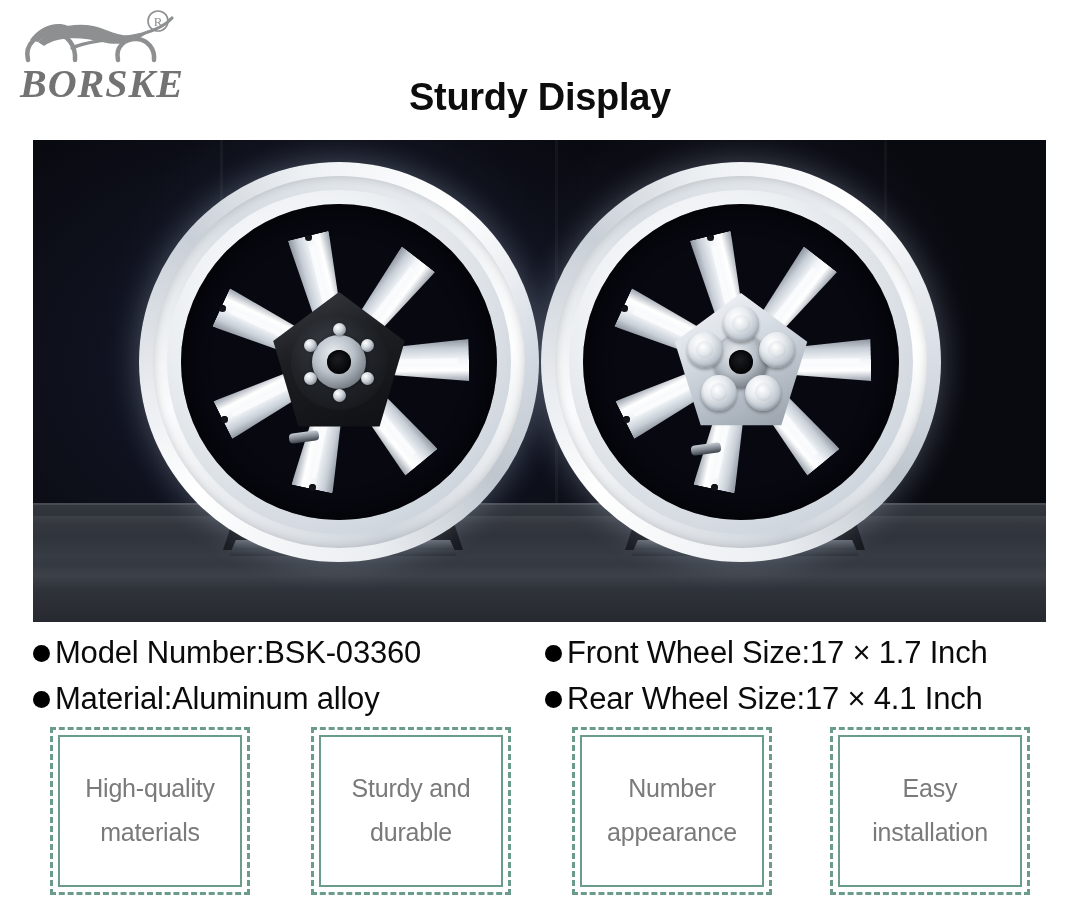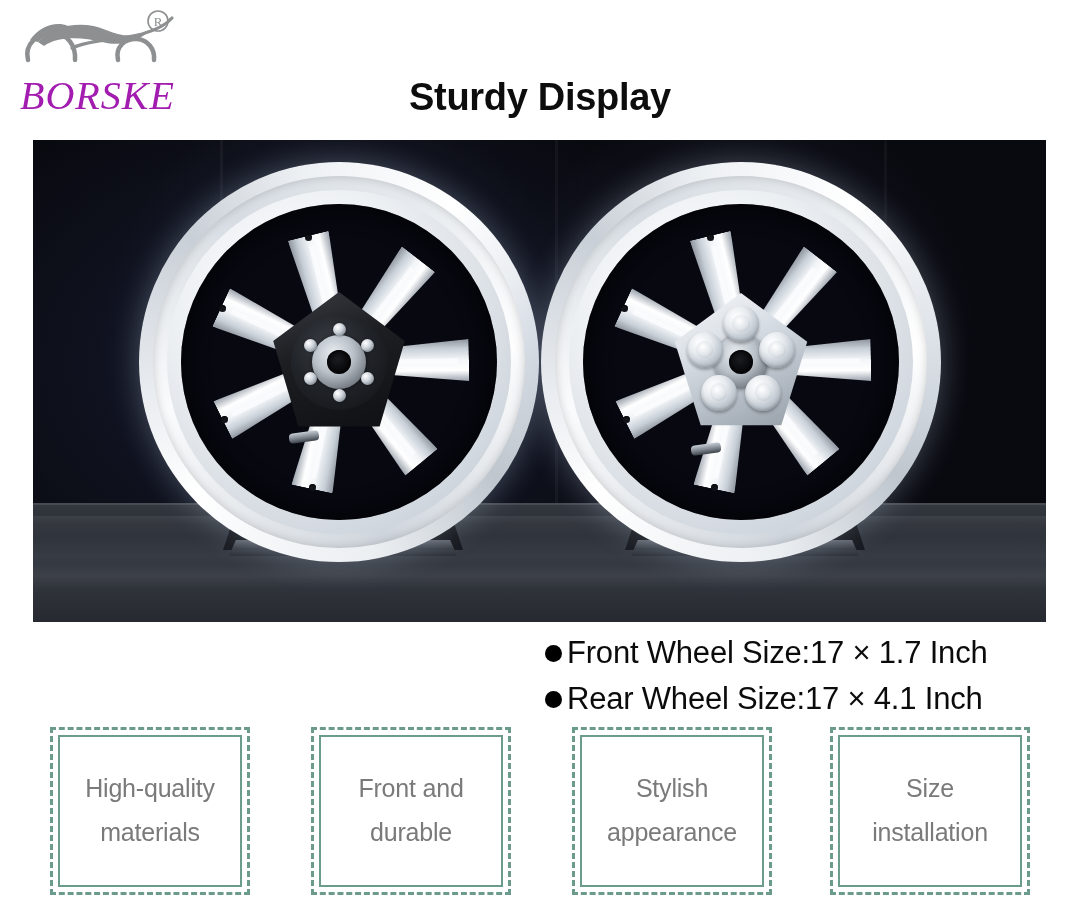--- a/index.html
+++ b/index.html
@@ -31,27 +31,27 @@
   }
   .logo-mark {
     position: absolute;
     left: 0; top: 0;
     width: 170px;
     height: 66px;
   }
   .logo-word {
     position: absolute;
     left: 6px;
-    top: 68px;
+    top: 56px;
     font-family: "Liberation Serif", serif;
-    font-weight: normal;
+    font-weight: bold;
     font-style: italic;
     font-size: 40px;
     letter-spacing: 1px;
-    color: #a21caf;
+    color: #737373;
     line-height: 1;
     white-space: nowrap;
   }
   .page-title {
     position: absolute;
     left: 0;
     top: 76px;
     width: 1080px;
     text-align: center;
     font-size: 38px;
@@ -491,20 +491,30 @@
           <div class="cush-boss" style="left: 92.1401px; top: 44.2574px;"></div>
           <div class="cush-boss" style="left: 78.3358px; top: 86.7426px;"></div>
           <div class="cush-boss" style="left: 33.6642px; top: 86.7426px;"></div>
           <div class="cush-boss" style="left: 19.8599px; top: 44.2574px;"></div>
         </div>
     </div>
   </div>
 </div>
 
 <div class="specs">
+  <div class="spec-col left">
+    <div class="spec-line">
+      <span class="spec-bullet"></span>
+      <span>Model Number:BSK-03360</span>
+    </div>
+    <div class="spec-line">
+      <span class="spec-bullet"></span>
+      <span>Material:Aluminum alloy</span>
+    </div>
+  </div>
   <div class="spec-col right">
     <div class="spec-line">
       <span class="spec-bullet"></span>
       <span>Front Wheel Size:17 × 1.7 Inch</span>
     </div>
     <div class="spec-line">
       <span class="spec-bullet"></span>
       <span>Rear Wheel Size:17 × 4.1 Inch</span>
     </div>
   </div>
@@ -515,34 +525,34 @@
     <div class="feature-inner">
       <div class="feature-text">
         <span>High-quality</span><br>
         <span>materials</span>
       </div>
     </div>
   </div>
   <div class="feature">
     <div class="feature-inner">
       <div class="feature-text">
-        <span>Front and</span><br>
+        <span>Sturdy and</span><br>
         <span>durable</span>
       </div>
     </div>
   </div>
   <div class="feature">
     <div class="feature-inner">
       <div class="feature-text">
-        <span>Stylish</span><br>
+        <span>Number</span><br>
         <span>appearance</span>
       </div>
     </div>
   </div>
   <div class="feature">
     <div class="feature-inner">
       <div class="feature-text">
-        <span>Size</span><br>
+        <span>Easy</span><br>
         <span>installation</span>
       </div>
     </div>
   </div>
 </div>
 
 </body></html>

